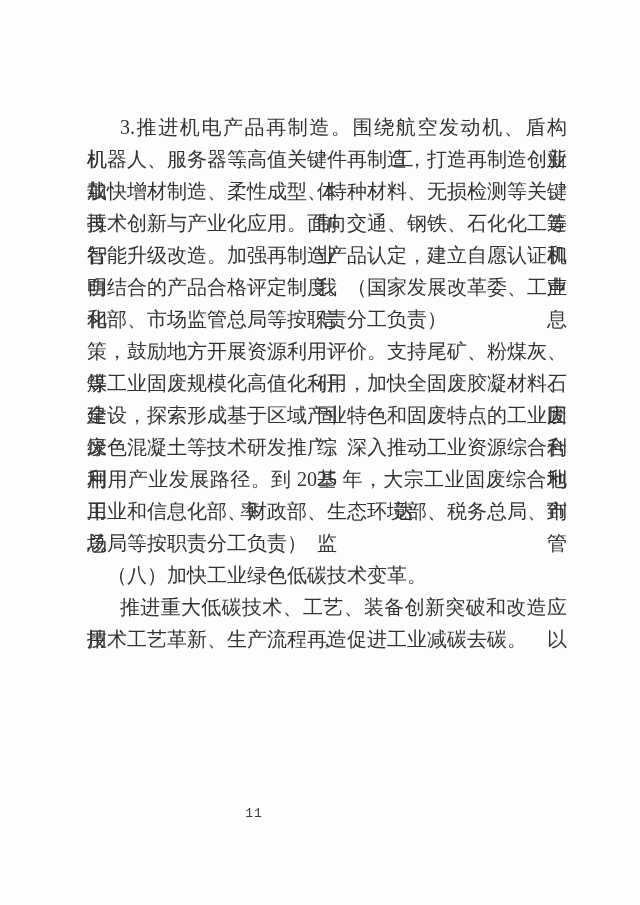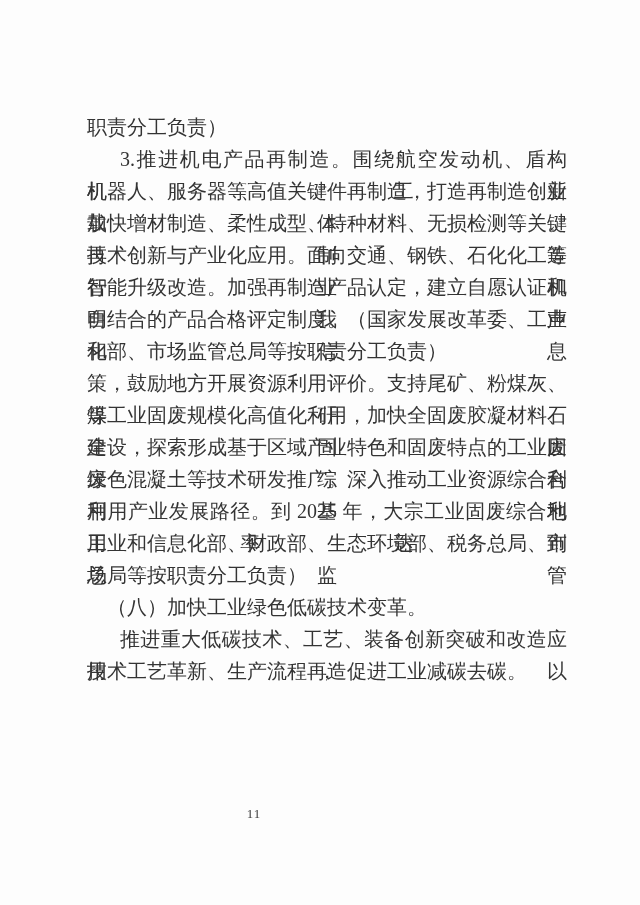--- a/index.html
+++ b/index.html
@@ -44,29 +44,29 @@
   .ind1 { text-indent: 20px; }
   .page-number {
     position: absolute;
     left: 0;
     top: 806px;
     width: 508px;
     text-align: center;
     font-size: 13px;
     color: #3c3c3c;
     letter-spacing: 1px;
+    font-family: Liberation Mono, monospace;
   }
 </style>
 </head>
 <body>
 
 <div class="page">
 
   <div class="body-text">
-    <div class="ln">职责分工负责）</div>
     <div class="ln fill ind2">3.推进机电产品再制造。围绕航空发动机、盾构机、工业</div>
     <div class="ln fill">机器人、服务器等高值关键件再制造，打造再制造创新载体。</div>
     <div class="ln fill">加快增材制造、柔性成型、特种材料、无损检测等关键再制造</div>
     <div class="ln fill">技术创新与产业化应用。面向交通、钢铁、石化化工等行业机</div>
     <div class="ln fill">智能升级改造。加强再制造产品认定，建立自愿认证和自我声</div>
     <div class="ln fill">明结合的产品合格评定制度。（国家发展改革委、工业和信息</div>
     <div class="ln">化部、市场监管总局等按职责分工负责）</div>
     <div class="ln fill">策，鼓励地方开展资源利用评价。支持尾矿、粉煤灰、煤矸石</div>
     <div class="ln fill">等工业固废规模化高值化利用，加快全固废胶凝材料、全固废</div>
     <div class="ln fill">建设，探索形成基于区域产业特色和固废特点的工业固废综合</div>

